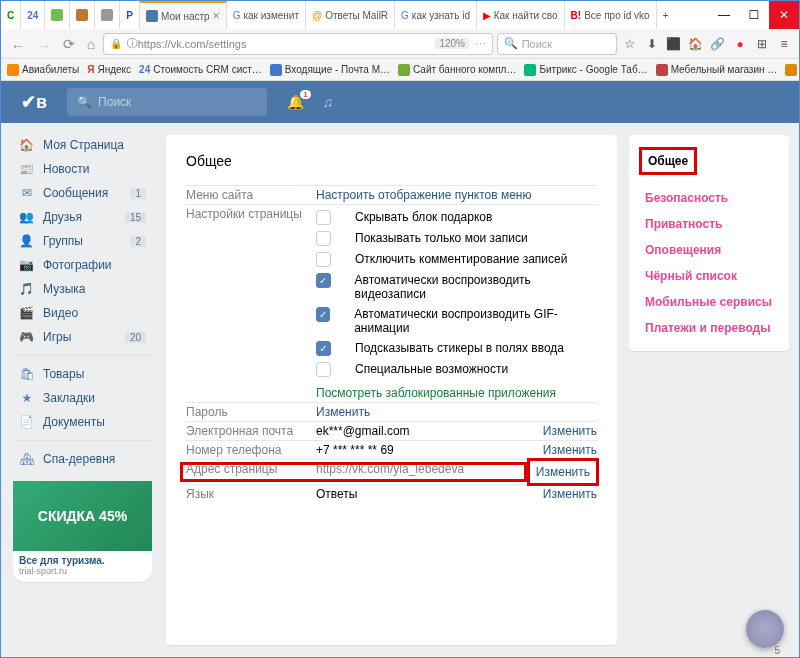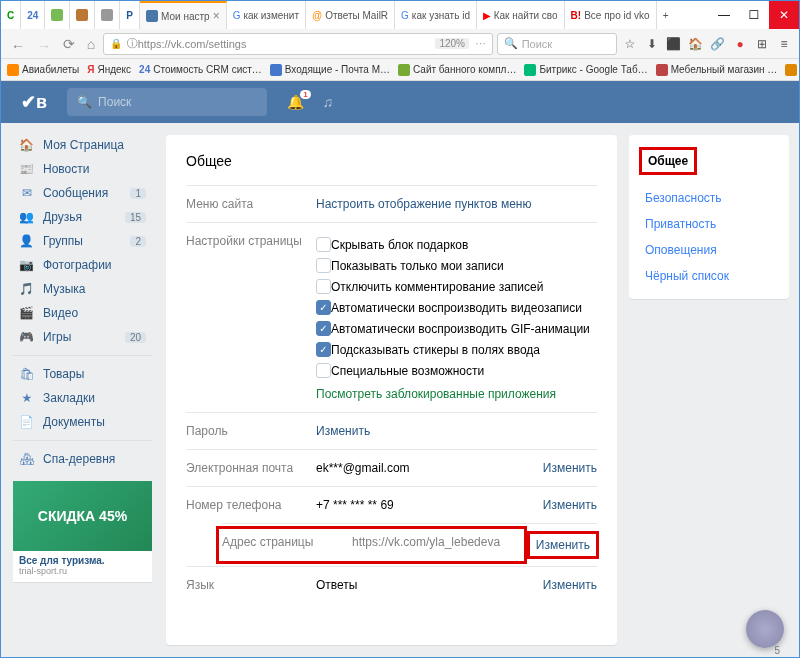--- a/index.html
+++ b/index.html
@@ -30,43 +30,43 @@
   .vk-icon { position: relative; font-size: 14px; color: #bcd; }
   .vk-badge { position: absolute; top: -4px; right: -6px; background: #fff; color: #e64646; border-radius: 6px; font-size: 8px; padding: 0 3px; font-weight: bold; }
   .vk-user { margin-left: auto; display: flex; align-items: center; gap: 8px; font-size: 12px; }
   .avatar { width: 26px; height: 26px; border-radius: 50%; background: #8aa; }
   .content { flex: 1; display: flex; overflow: hidden; background: #edeef0; }
   .leftnav { width: 155px; padding: 10px 4px 10px 12px; font-size: 12px; }
   .leftnav .item { display: flex; align-items: center; gap: 8px; padding: 4px 6px; color: #2a5885; border-radius: 3px; }
   .leftnav .item .ic { width: 16px; height: 16px; color: #5181b8; display: flex; align-items: center; justify-content: center; font-size: 12px; }
   .leftnav .item .badge { margin-left: auto; background: #dae2ea; color: #6f7985; border-radius: 3px; font-size: 10px; padding: 0 5px; }
   .leftnav .sep { border-top: 1px solid #dce1e5; margin: 6px 0; }
-  .ad-card { background: #fff; border-radius: 0; margin-top: 10px; padding: 0 0 6px; font-size: 10px; box-shadow: 0 1px 0 rgba(0,0,0,0.07); }
+  .ad-card { background: #fff; border-radius: 12px; margin-top: 10px; padding: 0 0 6px; font-size: 10px; box-shadow: 0 1px 0 rgba(0,0,0,0.07); }
   .ad-img { width: 100%; height: 70px; background: linear-gradient(135deg,#3a7,#285); display: flex; align-items: center; justify-content: center; color: #fff; font-weight: bold; font-size: 14px; }
   .ad-t { color: #2a5885; font-weight: bold; padding: 4px 6px 0; }
   .ad-d { color: #939393; padding: 0 6px; font-size: 9px; }
   .ad-x { color: #626d7a; padding: 2px 6px 0; line-height: 1.3; }
   .main { flex: 1; display: flex; padding: 12px 10px; gap: 12px; overflow: hidden; }
   .settings { flex: 1; background: #fff; border-radius: 4px; box-shadow: 0 1px 0 rgba(0,0,0,0.07); padding: 18px 20px; overflow-y: auto; }
   .settings h2 { font-size: 14px; font-weight: normal; color: #000; margin-bottom: 16px; }
-  .row { display: flex; padding: 11px 0; border-top: 1px solid #e7e8ec; font-size: 12px; }
+  .row { display: flex; padding: 2px 0; border-top: 1px solid #e7e8ec; font-size: 12px; }
   .row:first-of-type { border-top: 1px solid #e7e8ec; }
   .row .label { width: 130px; color: #828282; flex-shrink: 0; }
   .row .value { flex: 1; color: #000; }
   .row .action { color: #2a5885; cursor: pointer; }
-  .chk { display: flex; align-items: center; gap: 0; padding: 3px 0; color: #000; }
+  .chk { display: flex; align-items: flex-start; gap: 24px; padding: 3px 0; color: #000; }
   .chk .box { width: 15px; height: 15px; border: 1px solid #c5d0db; border-radius: 3px; display: flex; align-items: center; justify-content: center; font-size: 10px; color: #fff; }
   .chk.on .box { background: #5181b8; border-color: #5181b8; }
   .link { color: #15803d; padding-top: 6px; display: block; }
   .sidepanel { width: 160px; background: #fff; border-radius: 4px; box-shadow: 0 1px 0 rgba(0,0,0,0.07); padding: 10px 0; height: fit-content; }
-  .sidepanel .sitem { padding: 6px 16px; color: #3b82f6; font-size: 12px; }
+  .sidepanel .sitem { padding: 6px 16px; color: #ec4899; font-size: 12px; font-weight: bold; }
   .sidepanel .sitem.active { font-weight: bold; color: #000; }
   .hl-red { border: 3px solid #d00; }
   .hl1 { display: inline-block; padding: 4px 6px; margin: -4px -6px 4px; }
-  .row.hl-row { position: relative; margin-left: 36px; }
+  .row.hl-row { position: relative; }
   .row.hl-row::before { content: ""; position: absolute; left: -6px; right: 70px; top: 2px; bottom: 2px; border: 3px solid #d00; pointer-events: none; }
   .row.hl-row .action.hl-red { padding: 4px 6px; margin: -4px -2px; }
   .chat-widget { position: absolute; right: 16px; bottom: 10px; width: 38px; height: 38px; border-radius: 50%; background: radial-gradient(#aac,#88a); box-shadow: 0 2px 6px rgba(0,0,0,0.3); }
   .chat-count { position: absolute; right: 20px; bottom: 2px; font-size: 10px; color: #777; }
 </style>
 </head>
 <body>
 
 <div class="window">
   <div class="titlebar">
@@ -337,19 +337,21 @@
           <div class="action">Изменить</div>
         </div>
       </div>
 
       <div class="sidepanel">
         <div class="sitem active"><span class="hl-red hl1">Общее</span></div>
         <div class="sitem">Безопасность</div>
         <div class="sitem">Приватность</div>
         <div class="sitem">Оповещения</div>
         <div class="sitem">Чёрный список</div>
+        <div class="sitem">Мобильные сервисы</div>
+        <div class="sitem">Платежи и переводы</div>
       </div>
     </div>
   </div>
 </div>
 
 <div class="chat-widget"></div>
 <div class="chat-count">5</div>
 
 </body></html>

